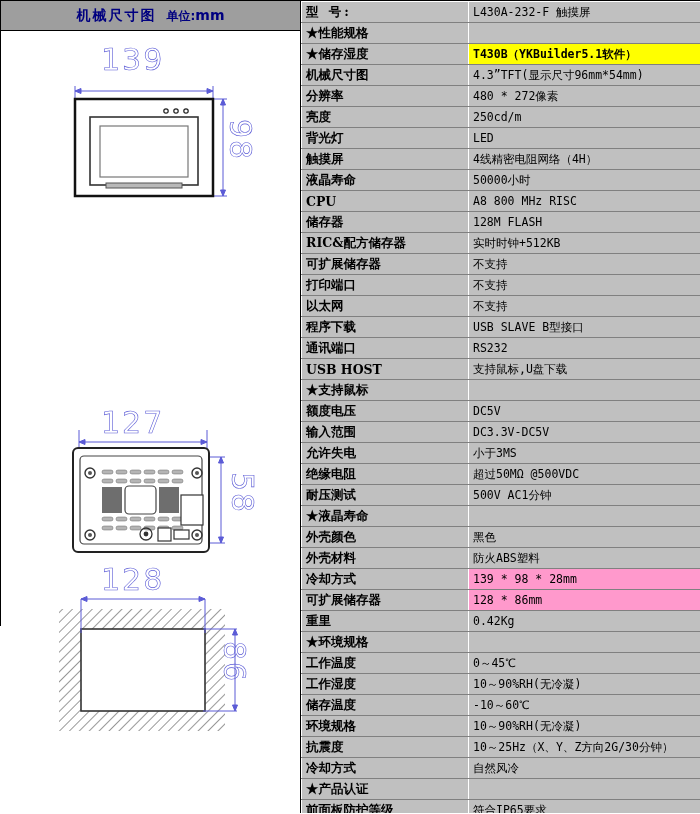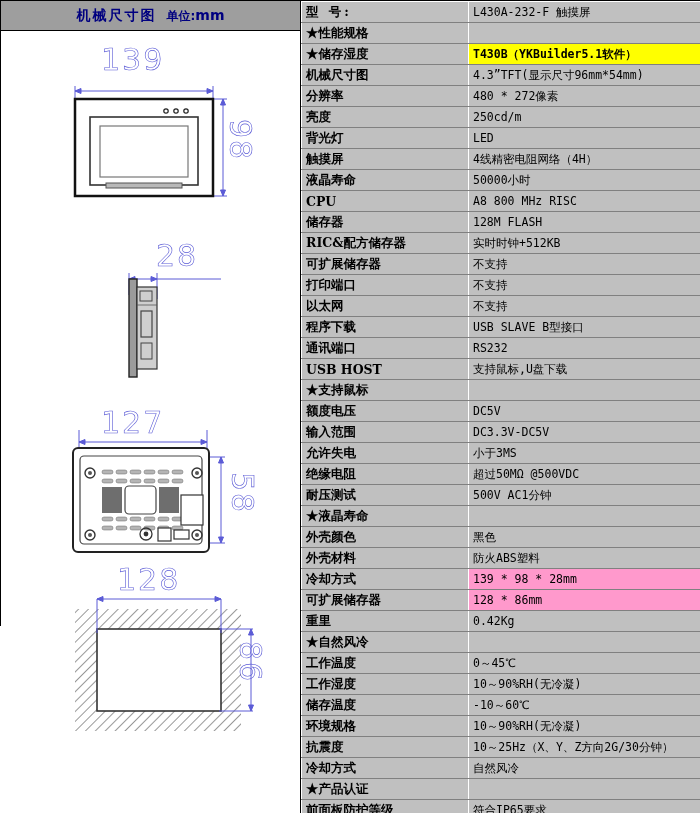--- a/index.html
+++ b/index.html
@@ -184,41 +184,20 @@
         <rect x="99" y="95" width="88" height="51" fill="#ffffff" stroke="#777" stroke-width="1.2"></rect>
 
         <circle cx="165" cy="80" r="2.2" fill="none" stroke="#222" stroke-width="1.2"></circle>
         <circle cx="175" cy="80" r="2.2" fill="none" stroke="#222" stroke-width="1.2"></circle>
         <circle cx="185" cy="80" r="2.2" fill="none" stroke="#222" stroke-width="1.2"></circle>
 
         <rect x="105" y="152" width="76" height="5" fill="#b9b9b9" stroke="#555" stroke-width="1"></rect>
       </svg>
     </div>
 
-    <div class="drawing" style="position:absolute;left:0;top:238px;width:300px;height:152px;">
-      <div class="dim-text" style="left:155px;top:2px;">28</div>
-      <svg width="300" height="152" viewBox="0 0 300 152" style="position:absolute;left:0;top:0;">
-        <g stroke="#5b5bd6" stroke-width="1" fill="none">
-          <line x1="128" y1="34" x2="128" y2="56"></line>
-          <line x1="156" y1="34" x2="156" y2="60"></line>
-          <line x1="128" y1="40" x2="220" y2="40"></line>
-          <path d="M128 40 l6 -2.5 v5 z" fill="#5b5bd6"></path>
-          <path d="M156 40 l-6 -2.5 v5 z" fill="#5b5bd6"></path>
-        </g>
-
-        <rect x="128" y="40" width="8" height="98" fill="#9b9b9b" stroke="#222" stroke-width="1.4"></rect>
-
-        <rect x="136" y="48" width="20" height="82" fill="#cfcfcf" stroke="#333" stroke-width="1.2"></rect>
-
-        <rect x="139" y="52" width="12" height="10" fill="none" stroke="#444" stroke-width="1"></rect>
-        <rect x="140" y="72" width="11" height="26" fill="none" stroke="#444" stroke-width="1.2"></rect>
-        <rect x="140" y="104" width="11" height="16" fill="none" stroke="#444" stroke-width="1"></rect>
-        <line x1="136" y1="66" x2="156" y2="66" stroke="#555" stroke-width="0.8"></line>
-      </svg>
-    </div>
 
     <div class="drawing" style="position:absolute;left:0;top:399px;width:300px;height:190px;">
       <div class="dim-text" style="left:100px;top:8px;">127</div>
       <div class="dim-text vert" style="left:256px;top:72px;">58</div>
       <svg width="300" height="190" viewBox="0 0 300 190" style="position:absolute;left:0;top:0;">
         <g stroke="#5b5bd6" stroke-width="1" fill="none">
           <line x1="78" y1="30" x2="78" y2="110"></line>
           <line x1="206" y1="30" x2="206" y2="110"></line>
           <line x1="78" y1="42" x2="206" y2="42"></line>
           <path d="M78 42 l6 -2.5 v5 z" fill="#5b5bd6"></path>
@@ -276,21 +255,21 @@
 
         <rect x="180" y="95" width="22" height="30" fill="#ffffff" stroke="#333" stroke-width="1.2"></rect>
 
         <circle cx="145" cy="134" r="6" fill="none" stroke="#333" stroke-width="1.3"></circle>
         <circle cx="145" cy="134" r="2.4" fill="#333"></circle>
         <rect x="157" y="128" width="13" height="13" fill="#ffffff" stroke="#333" stroke-width="1.2"></rect>
         <rect x="173" y="130" width="15" height="9" fill="#ffffff" stroke="#333" stroke-width="1.2"></rect>
       </svg>
     </div>
 
-    <div class="drawing" style="position:absolute;left:0;top:570px;width:300px;height:240px;margin-left:16px;">
+    <div class="drawing" style="position:absolute;left:0;top:570px;width:300px;height:240px;">
       <div class="dim-text" style="left:100px;top:-6px;">128</div>
       <div class="dim-text vert" style="left:248px;top:70px;">86</div>
       <div class="cut-label" style="left:86px;top:76px;">开孔尺寸</div>
       <svg width="300" height="240" viewBox="0 0 300 240" style="position:absolute;left:0;top:0;">
         <defs>
           <pattern id="hatch" patternUnits="userSpaceOnUse" width="7" height="7" patternTransform="rotate(45)">
             <line x1="0" y1="0" x2="0" y2="7" stroke="#444" stroke-width="1.1"></line>
           </pattern>
         </defs>
 
@@ -432,21 +411,21 @@
           </tr>
           <tr>
             <td class="k">可扩展储存器</td>
             <td class="v hl-pink">128 * 86mm</td>
           </tr>
           <tr>
             <td class="k">重里</td>
             <td class="v">0.42Kg</td>
           </tr>
           <tr>
-            <td class="k section">★自然风冷</td>
+            <td class="k section">★环境规格</td>
             <td class="v"></td>
           </tr>
           <tr>
             <td class="k">工作温度</td>
             <td class="v">0～45℃</td>
           </tr>
           <tr>
             <td class="k">工作湿度</td>
             <td class="v">10～90%RH(无冷凝)</td>
           </tr>

